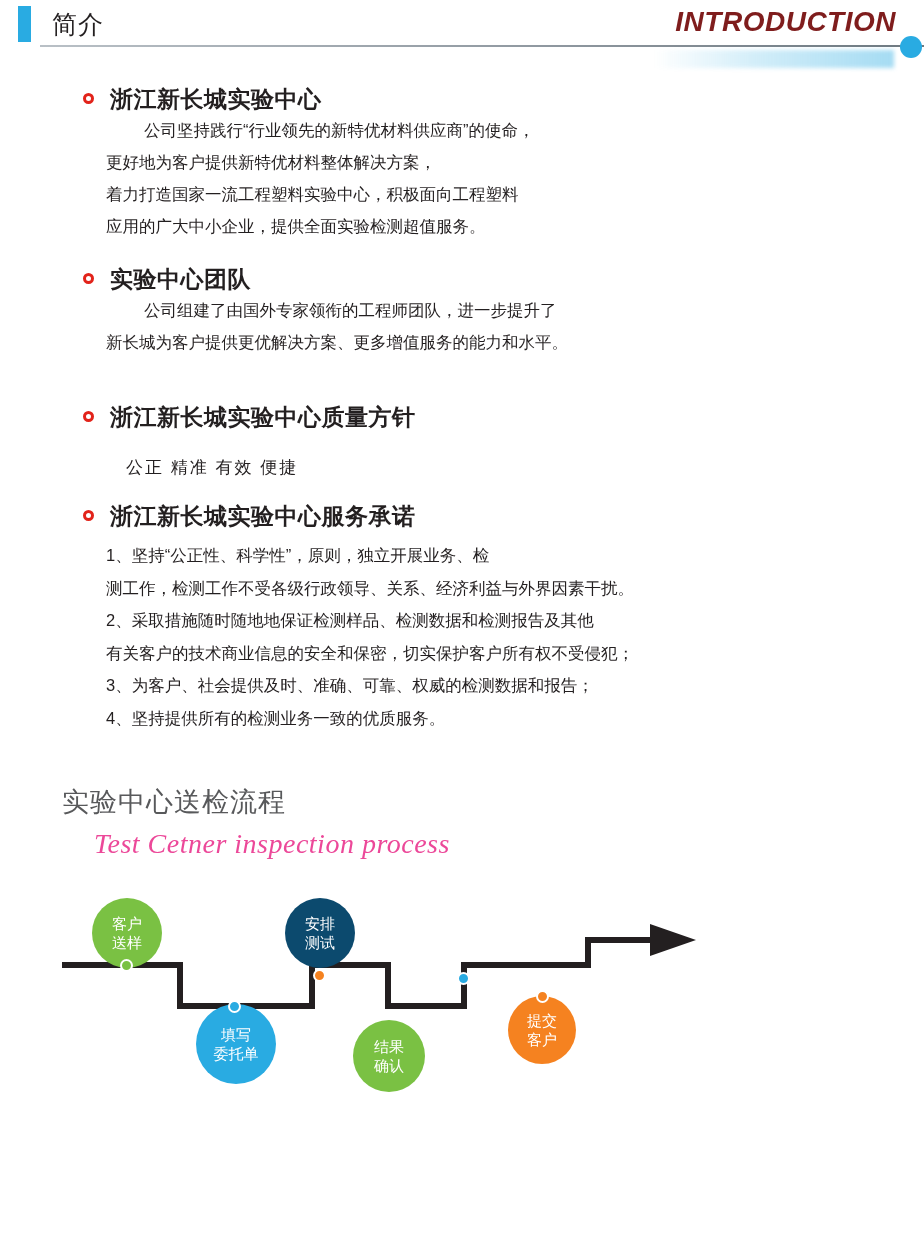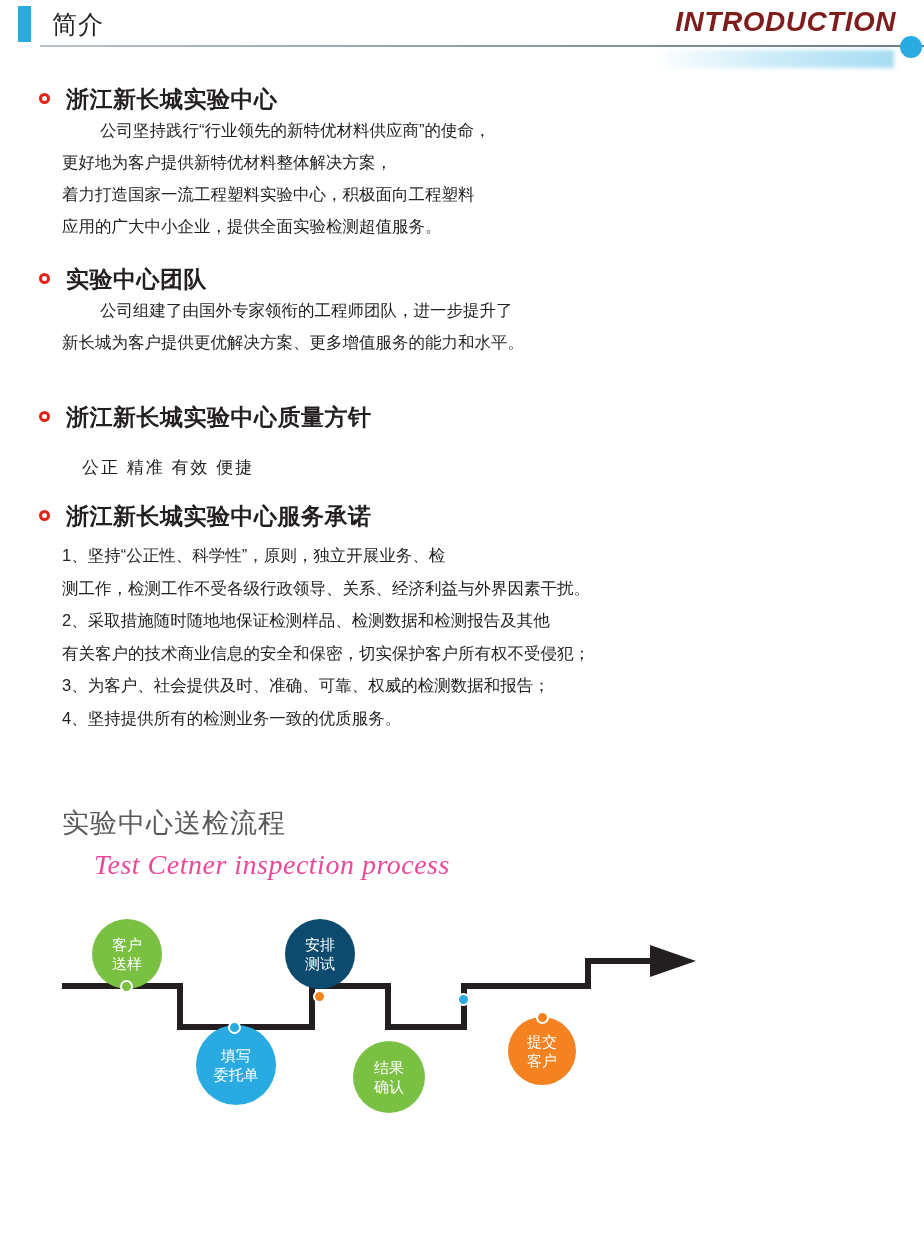--- a/index.html
+++ b/index.html
@@ -75,20 +75,21 @@
   }
 
   
   .content {
     position: relative;
     padding: 0 0 0 0;
   }
 
   .section {
     position: relative;
+    padding-left: 44px;
   }
   .sec-head {
     position: relative;
     padding-left: 66px;
     margin-top: 22px;
   }
   .bullet {
     position: absolute;
     left: 39px;
     top: 9px;
@@ -129,21 +130,21 @@
   .commit-body {
     margin-top: 8px;
     padding-left: 62px;
     font-size: 16.5px;
     line-height: 32.5px;
   }
 
   
   .flow-wrap {
     position: relative;
-    margin-top: 71px;
+    margin-top: 50px;
   }
   .flow-title-cn {
     padding-left: 62px;
     font-size: 27px;
     color: #58595b;
     letter-spacing: 1px;
   }
   .flow-title-en {
     padding-left: 94px;
     margin-top: 8px;

